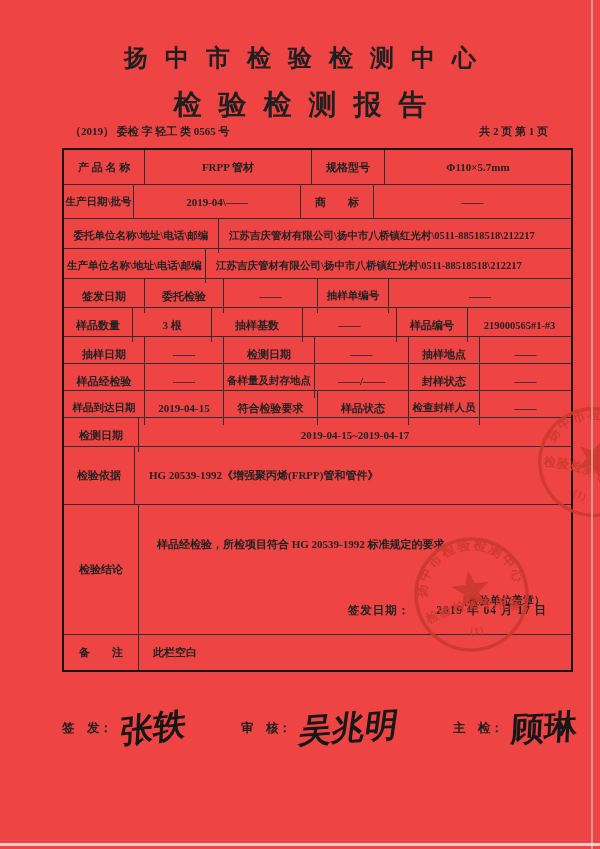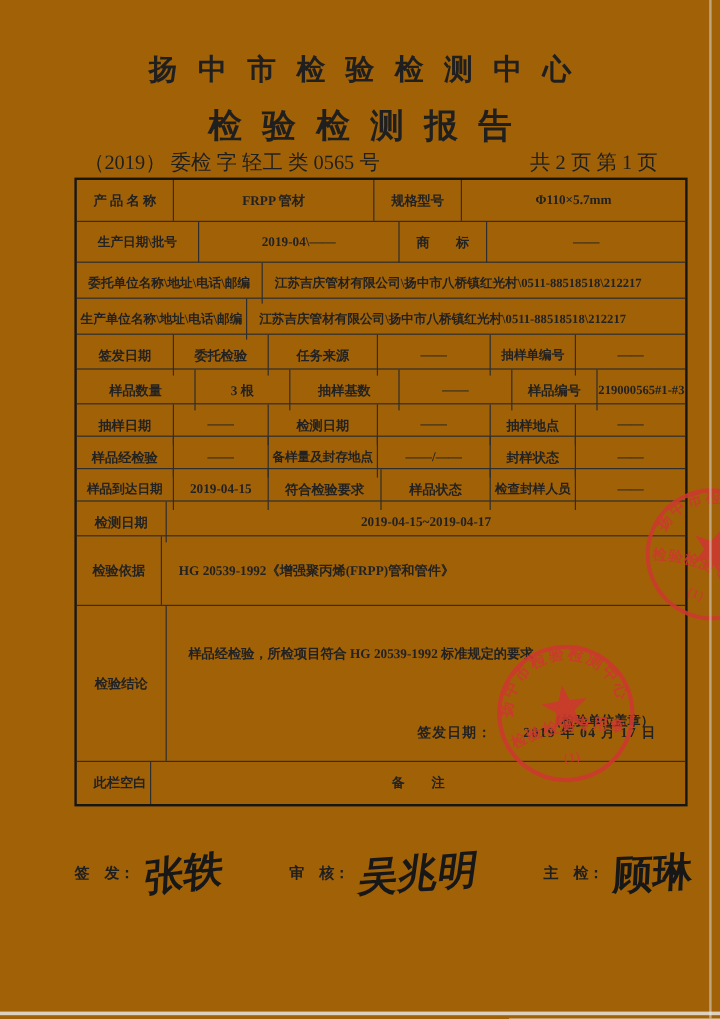--- a/index.html
+++ b/index.html
@@ -6,21 +6,21 @@
   html, body { background: #ffffff; }
   body {
     font-family: "Liberation Serif", "DejaVu Serif", serif;
     color: #1f1f1f;
     width: 600px;
   }
   .page {
     position: relative;
     width: 600px;
     height: 849px;
-    background: #a16207;
+    background: #ef4444;
     overflow: hidden;
   }
   
   .edge-shadow-right {
     position: absolute; left: 591px; top: 0; width: 2px; height: 849px;
     background: #dcdcdc; opacity: .55;
   }
   .edge-shadow-bottom {
     position: absolute; left: 0; top: 843px; width: 600px; height: 3px;
     background: #ececec; opacity: .8;
@@ -33,21 +33,21 @@
     letter-spacing: 17px; text-indent: 17px; white-space: nowrap;
   }
   .report-title {
     position: absolute; top: 86px; left: 0; width: 600px;
     text-align: center; font-size: 28px; font-weight: 700;
     letter-spacing: 17px; text-indent: 17px; white-space: nowrap;
   }
   .ref-row {
     position: absolute; top: 124px; left: 70px; right: 52px;
     display: flex; justify-content: space-between;
-    font-size: 17px; font-weight: 400;
+    font-size: 11px; font-weight: 700;
   }
 
   
   .doc-table {
     position: absolute; left: 62px; top: 148px; width: 511px;
     border: 2px solid #161616; background: transparent;
     font-size: 11px; font-weight: 600; color: #222;
   }
   .tr { display: flex; border-bottom: 1px solid #2e2e2e; }
   .tr:last-child { border-bottom: none; }
@@ -102,47 +102,46 @@
   <div class="doc-table">
 
     <div class="tr" style="height:35px">
       <div class="td" style="width:81px">产 品 名 称</div>
       <div class="td" style="width:167px">FRPP 管材</div>
       <div class="td" style="width:73px">规格型号</div>
       <div class="td">Φ110×5.7mm</div>
     </div>
 
     <div class="tr" style="height:34px">
-      <div class="td small" style="width:102px">生产日期\批号</div>
+      <div class="td small" style="width:70px">生产日期\批号</div>
       <div class="td" style="width:167px">2019-04\——</div>
       <div class="td" style="width:73px">商　　标</div>
       <div class="td">——</div>
     </div>
 
     <div class="tr" style="height:30px">
       <div class="td small" style="width:155px">委托单位名称\地址\电话\邮编</div>
       <div class="td left small">江苏吉庆管材有限公司\扬中市八桥镇红光村\0511-88518518\212217</div>
     </div>
 
     <div class="tr" style="height:30px">
       <div class="td small" style="width:142px">生产单位名称\地址\电话\邮编</div>
       <div class="td left small">江苏吉庆管材有限公司\扬中市八桥镇红光村\0511-88518518\212217</div>
     </div>
 
     <div class="tr" style="height:29px">
       <div class="td" style="width:81px">签发日期</div>
       <div class="td" style="width:79px">委托检验</div>
-      <div class="td" style="width:91px">任务来源</div>
       <div class="td" style="width:94px">——</div>
       <div class="td small" style="width:71px">抽样单编号</div>
       <div class="td">——</div>
     </div>
 
     <div class="tr" style="height:29px">
-      <div class="td" style="width:99px">样品数量</div>
+      <div class="td" style="width:69px">样品数量</div>
       <div class="td" style="width:79px">3 根</div>
       <div class="td" style="width:91px">抽样基数</div>
       <div class="td" style="width:94px">——</div>
       <div class="td" style="width:71px">样品编号</div>
       <div class="td small">219000565#1-#3</div>
     </div>
 
     <div class="tr" style="height:27px">
       <div class="td" style="width:81px">抽样日期</div>
       <div class="td" style="width:79px">——</div>
@@ -185,22 +184,22 @@
       <div class="td conclusion-cell">
         <span class="conclusion-text">样品经检验，所检项目符合 HG 20539-1992 标准规定的要求</span>
         <span class="seal-note">（检验单位盖章）</span>
         <span class="issue-line">
           <span>签发日期：</span><span class="gap"></span><span>2019 年 04 月 17 日</span>
         </span>
       </div>
     </div>
 
     <div class="tr" style="height:35px">
+      <div class="td" style="width:75px">备　　注</div>
       <div class="td left" style="padding-left:14px">此栏空白</div>
-      <div class="td" style="width:75px">备　　注</div>
     </div>
 
   </div>
 
   <div class="sig-row">
     <div class="sig-group sig-1">
       <span class="sig-label">签　发：</span>
       <span class="sig-name">张轶</span>
     </div>
     <div class="sig-group sig-2">

